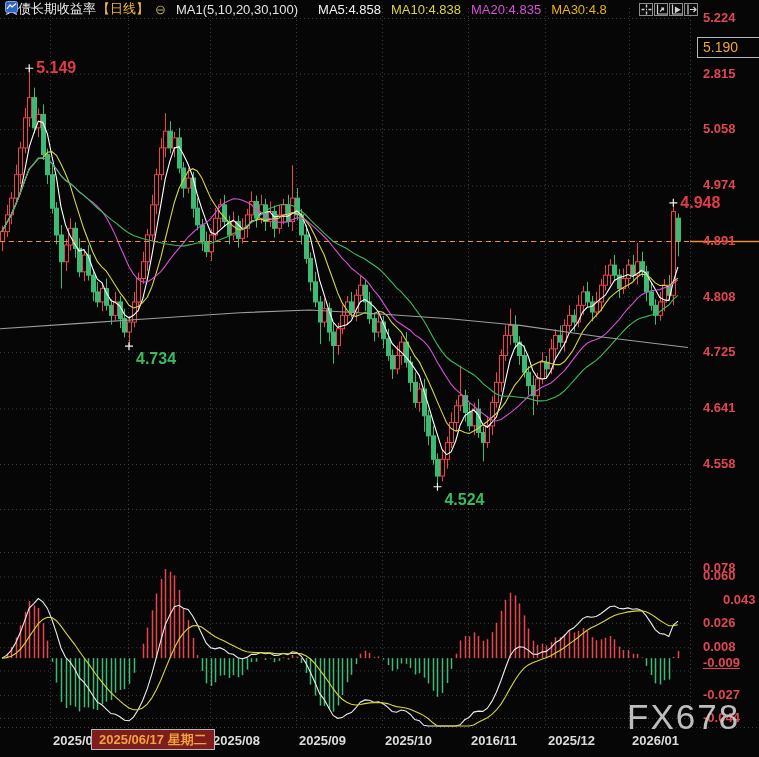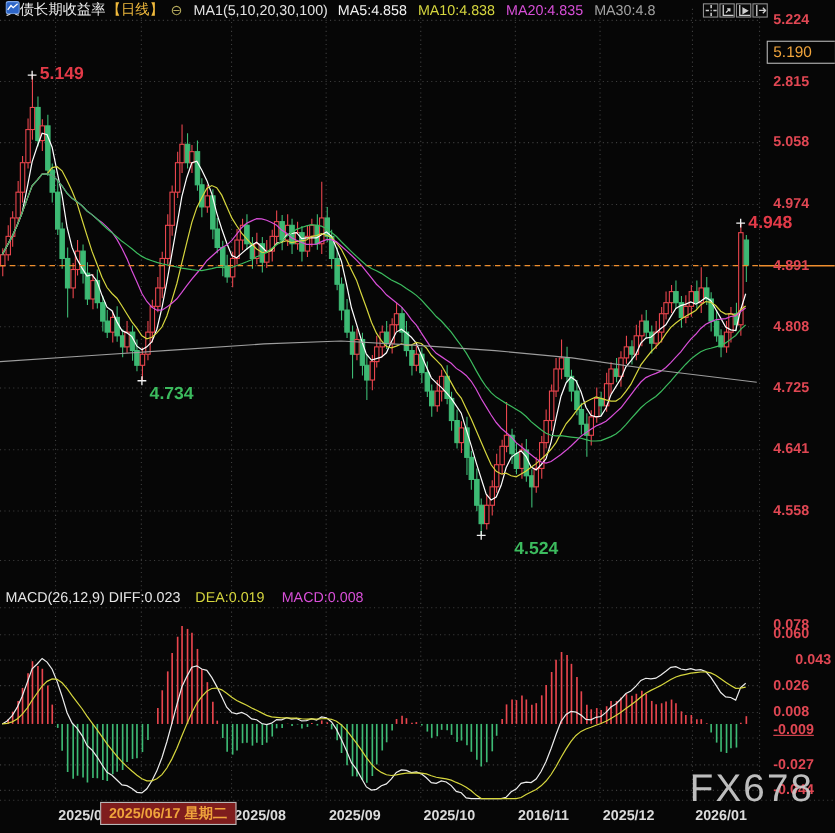--- a/index.html
+++ b/index.html
@@ -6,25 +6,25 @@
   #app{position:relative;width:759px;height:757px;background:#060606;overflow:hidden;
        font-family:"Liberation Sans",sans-serif;}
   svg{position:absolute;left:0;top:0;}
   
   #header{position:absolute;left:5px;top:1px;height:16px;display:flex;align-items:center;
           font-size:13px;white-space:nowrap;z-index:30;}
   #header .t-title{color:#ececec;}
   #header .t-period{color:#efb93c;margin-left:1px;}
   #header .icon-minus{color:#b4a95c;font-size:13px;margin:0 4px 0 6px;}
   #header .icon-chart{margin:0 5px 0 1px;display:inline-block;}
-  #header .t-ma1{color:#e2e2e2;margin-right:9px;}
+  #header .t-ma1{color:#e2e2e2;margin-right:20px;}
   #header .t-ma5{color:#f2f2f2;margin-right:10px;}
   #header .t-ma10{color:#d6d63e;margin-right:10px;}
   #header .t-ma20{color:#d84fd8;margin-right:10px;}
-  #header .t-ma30{color:#a3a3a3;}
+  #header .t-ma30{color:#eab308;}
   
   #toolbar{position:absolute;left:639px;top:3px;display:flex;gap:1px;z-index:30;}
   .tool-btn{width:14px;height:13px;border:1px solid #8d8d8d;background:#0a0a0a;
             display:flex;align-items:center;justify-content:center;padding:0;cursor:pointer;}
   .tool-btn svg{position:static;}
   
   .y-lbl{position:absolute;left:703px;width:54px;font-size:13px;font-weight:600;color:#e04753;z-index:10;}
   .macd-lbl{position:absolute;left:703px;width:54px;font-size:13px;font-weight:600;color:#e04753;z-index:10;}
   .x-lbl{position:absolute;top:733px;font-size:13px;font-weight:700;color:#dcdcdc;z-index:10;}
   
@@ -581,33 +581,28 @@
     <button class="tool-btn">
       <svg width="11" height="11" viewBox="0 0 11 11" fill="none" stroke="#d0d0d0" stroke-width="1.2">
           <path d="M2 0.5v10"></path>
           <path d="M4 5.5h6M7.5 3l2.5 2.5-2.5 2.5"></path>
         </svg>
     </button>
   </div>
 
   <div id="price-box">5.190</div>
 
-  <div id="macd-header">
-    <span class="m-t">MACD(26,12,9) DIFF:0.023</span>
-    <span class="m-dea">DEA:0.019</span>
-    <span class="m-macd">MACD:0.008</span>
-  </div>
 
   <div id="watermark">FX678</div>
 
   <div id="date-box">2025/06/17 星期二</div>
 
 <div class="marker-lbl marker-up" style="left: 36.216px; top: 59.2252px;">5.149</div>
     <div class="marker-lbl marker-down" style="left: 136.008px; top: 350.138px;">4.734</div>
-    <div class="marker-lbl marker-down" style="left: 444.456px; top: 490.769px; margin-left: 23px;">4.524</div>
+    <div class="marker-lbl marker-down" style="left: 444.456px; top: 490.769px;">4.524</div>
     <div class="marker-lbl marker-up" style="left: 680.328px; top: 193.829px;">4.948</div>
     <div class="y-lbl" style="top: 10px;">5.224</div>
     <div class="y-lbl" style="top: 65.5826px;">2.815</div>
     <div class="y-lbl" style="top: 121.165px;">5.058</div>
     <div class="y-lbl" style="top: 177.417px;">4.974</div>
     <div class="y-lbl" style="top: 233px;">4.891</div>
     <div class="y-lbl" style="top: 288.583px;">4.808</div>
     <div class="y-lbl" style="top: 344.165px;">4.725</div>
     <div class="y-lbl" style="top: 400.417px;">4.641</div>
     <div class="y-lbl" style="top: 456px;">4.558</div>

